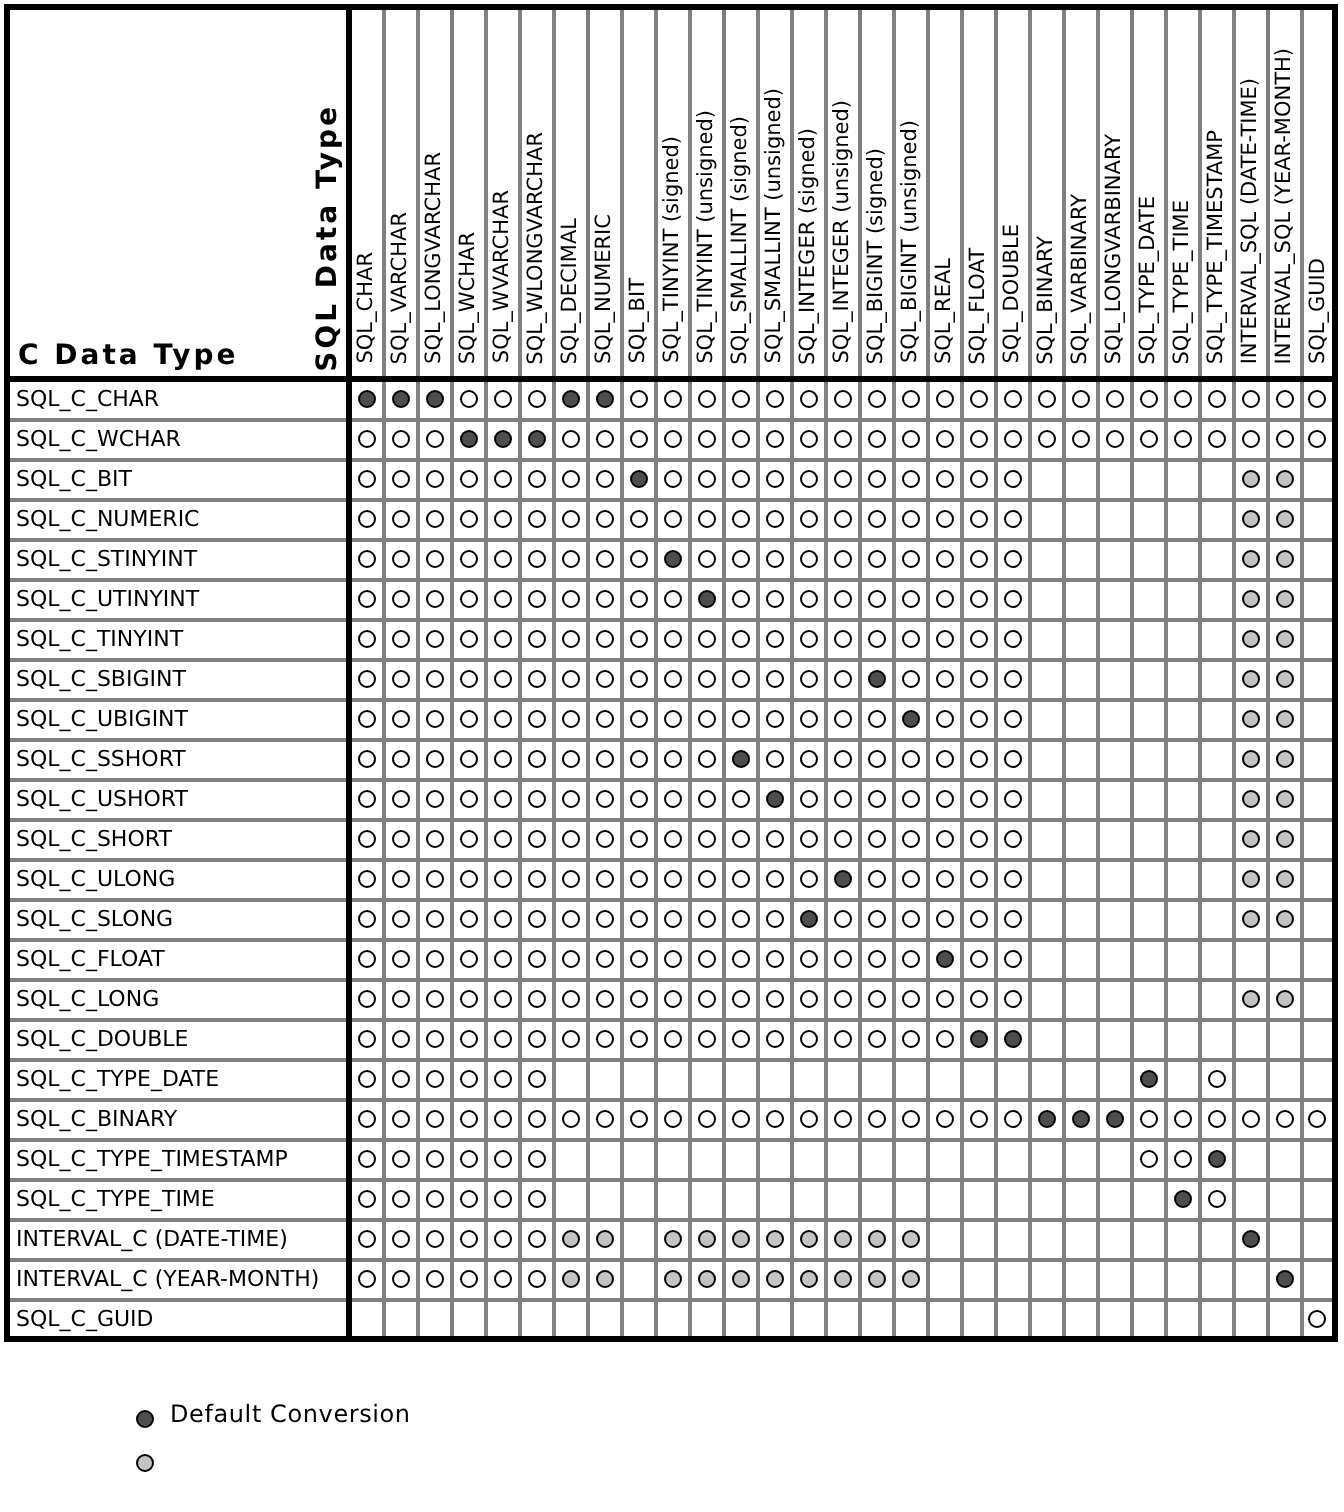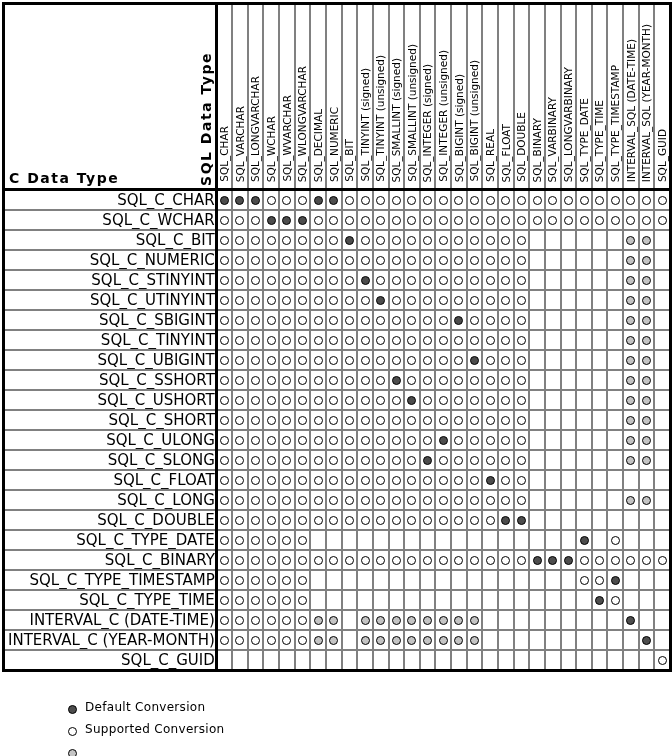--- a/index.html
+++ b/index.html
@@ -59,23 +59,23 @@
     display:inline-block;
     writing-mode:vertical-rl;
     transform:rotate(180deg);
     font-size:10.5px;
     line-height:1;
     white-space:nowrap;
     padding:2px 0;
   }
   tbody tr{height:20px;}
   tbody th.rlabel{
-    text-align:right;
+    text-align:left;
     font-weight:normal;
-    font-size:15px;
+    font-size:11px;
     padding-left:3px;
     white-space:nowrap;
     overflow:hidden;
     border-right:3px solid var(--frame);
   }
   td.cell{text-align:center;vertical-align:middle;line-height:0;}
   .dot{
     display:inline-block;
     width:9px;height:9px;
     border:1px solid #000;
@@ -329,69 +329,69 @@
           <td class="cell"></td>
           <td class="cell"></td>
           <td class="cell"></td>
           <td class="cell"></td>
           <td class="cell"></td>
           <td class="cell"><span class="dot dot-I"></span></td>
           <td class="cell"><span class="dot dot-I"></span></td>
           <td class="cell"></td>
         </tr>
         <tr>
+          <th class="rlabel">SQL_C_TINYINT</th>
+          <td class="cell"><span class="dot dot-S"></span></td>
+          <td class="cell"><span class="dot dot-S"></span></td>
+          <td class="cell"><span class="dot dot-S"></span></td>
+          <td class="cell"><span class="dot dot-S"></span></td>
+          <td class="cell"><span class="dot dot-S"></span></td>
+          <td class="cell"><span class="dot dot-S"></span></td>
+          <td class="cell"><span class="dot dot-S"></span></td>
+          <td class="cell"><span class="dot dot-S"></span></td>
+          <td class="cell"><span class="dot dot-S"></span></td>
+          <td class="cell"><span class="dot dot-S"></span></td>
+          <td class="cell"><span class="dot dot-S"></span></td>
+          <td class="cell"><span class="dot dot-S"></span></td>
+          <td class="cell"><span class="dot dot-S"></span></td>
+          <td class="cell"><span class="dot dot-S"></span></td>
+          <td class="cell"><span class="dot dot-S"></span></td>
+          <td class="cell"><span class="dot dot-S"></span></td>
+          <td class="cell"><span class="dot dot-S"></span></td>
+          <td class="cell"><span class="dot dot-S"></span></td>
+          <td class="cell"><span class="dot dot-S"></span></td>
+          <td class="cell"><span class="dot dot-S"></span></td>
+          <td class="cell"></td>
+          <td class="cell"></td>
+          <td class="cell"></td>
+          <td class="cell"></td>
+          <td class="cell"></td>
+          <td class="cell"></td>
+          <td class="cell"><span class="dot dot-I"></span></td>
+          <td class="cell"><span class="dot dot-I"></span></td>
+          <td class="cell"></td>
+        </tr>
+        <tr>
           <th class="rlabel">SQL_C_SBIGINT</th>
           <td class="cell"><span class="dot dot-S"></span></td>
           <td class="cell"><span class="dot dot-S"></span></td>
           <td class="cell"><span class="dot dot-S"></span></td>
           <td class="cell"><span class="dot dot-S"></span></td>
           <td class="cell"><span class="dot dot-S"></span></td>
           <td class="cell"><span class="dot dot-S"></span></td>
           <td class="cell"><span class="dot dot-S"></span></td>
           <td class="cell"><span class="dot dot-S"></span></td>
           <td class="cell"><span class="dot dot-S"></span></td>
           <td class="cell"><span class="dot dot-S"></span></td>
           <td class="cell"><span class="dot dot-S"></span></td>
           <td class="cell"><span class="dot dot-S"></span></td>
           <td class="cell"><span class="dot dot-S"></span></td>
           <td class="cell"><span class="dot dot-S"></span></td>
           <td class="cell"><span class="dot dot-S"></span></td>
           <td class="cell"><span class="dot dot-D"></span></td>
-          <td class="cell"><span class="dot dot-S"></span></td>
-          <td class="cell"><span class="dot dot-S"></span></td>
-          <td class="cell"><span class="dot dot-S"></span></td>
-          <td class="cell"><span class="dot dot-S"></span></td>
-          <td class="cell"></td>
-          <td class="cell"></td>
-          <td class="cell"></td>
-          <td class="cell"></td>
-          <td class="cell"></td>
-          <td class="cell"></td>
-          <td class="cell"><span class="dot dot-I"></span></td>
-          <td class="cell"><span class="dot dot-I"></span></td>
-          <td class="cell"></td>
-        </tr>
-        <tr>
-          <th class="rlabel">SQL_C_TINYINT</th>
-          <td class="cell"><span class="dot dot-S"></span></td>
-          <td class="cell"><span class="dot dot-S"></span></td>
-          <td class="cell"><span class="dot dot-S"></span></td>
-          <td class="cell"><span class="dot dot-S"></span></td>
-          <td class="cell"><span class="dot dot-S"></span></td>
-          <td class="cell"><span class="dot dot-S"></span></td>
-          <td class="cell"><span class="dot dot-S"></span></td>
-          <td class="cell"><span class="dot dot-S"></span></td>
-          <td class="cell"><span class="dot dot-S"></span></td>
-          <td class="cell"><span class="dot dot-S"></span></td>
-          <td class="cell"><span class="dot dot-S"></span></td>
-          <td class="cell"><span class="dot dot-S"></span></td>
-          <td class="cell"><span class="dot dot-S"></span></td>
-          <td class="cell"><span class="dot dot-S"></span></td>
-          <td class="cell"><span class="dot dot-S"></span></td>
-          <td class="cell"><span class="dot dot-S"></span></td>
           <td class="cell"><span class="dot dot-S"></span></td>
           <td class="cell"><span class="dot dot-S"></span></td>
           <td class="cell"><span class="dot dot-S"></span></td>
           <td class="cell"><span class="dot dot-S"></span></td>
           <td class="cell"></td>
           <td class="cell"></td>
           <td class="cell"></td>
           <td class="cell"></td>
           <td class="cell"></td>
           <td class="cell"></td>
@@ -914,19 +914,15 @@
       </tbody>
   </table>
 </div>
 
 <div class="legend">
   <div class="legend-item">
     <span class="dot dot-D"></span>
     <span>Default Conversion</span>
   </div>
   <div class="legend-item">
-    <span class="dot dot-S"></span>
-    <span>Supported Conversion</span>
-  </div>
-  <div class="legend-item">
     <span class="dot dot-I"></span>
   </div>
 </div>
 
 </body></html>

